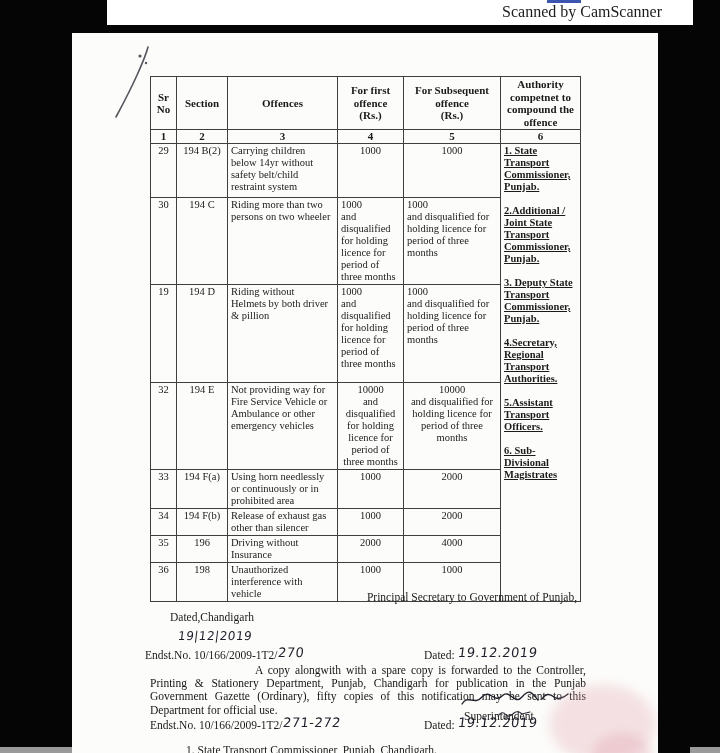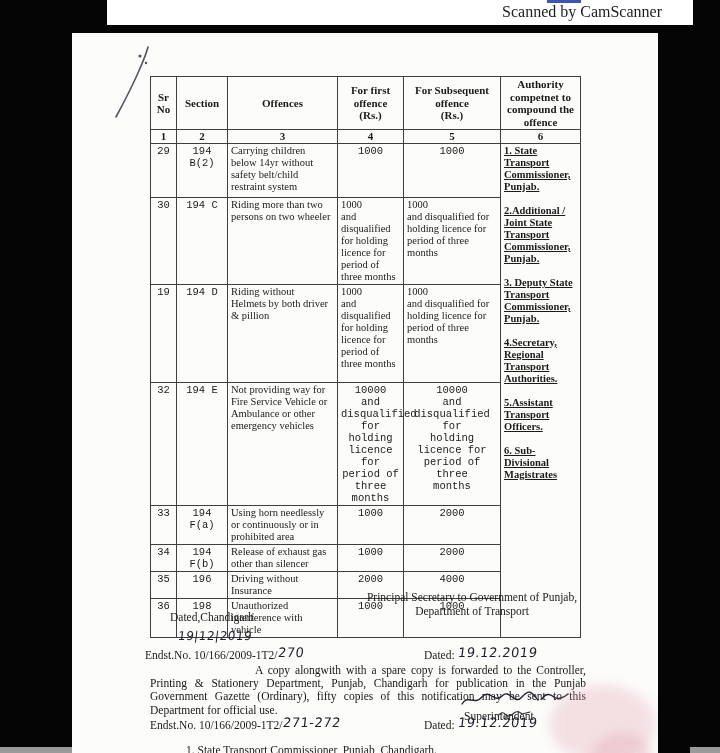--- a/index.html
+++ b/index.html
@@ -30,21 +30,21 @@
   table.offence th, table.offence td{
     border:1px solid #3f3f3f;vertical-align:top;
     font-size:10.5px;line-height:12px;padding:1px 3px;box-sizing:border-box;
     white-space:pre-line;color:#1a1a1a;
   }
   table.offence th{
     font-weight:bold;text-align:center;vertical-align:middle;
     font-size:11px;line-height:12.5px;
   }
   tr.numrow td{font-weight:bold;text-align:center;font-size:11px;padding:0;}
-  td.c{text-align:center;font-family:Liberation Mono, monospace;}
+  td.c{text-align:center;}
   td.l{text-align:left;}
   td.auth{
     font-weight:bold;padding-top:62px;padding-left:4px;
     font-size:10.5px;line-height:12.8px;color:#111;text-decoration:underline;
   }
   
   .abs{position:absolute;}
   .txt{font-size:11.5px;line-height:13.5px;color:#1a1a1a;}
   .signoff{left:250px;top:558px;width:300px;text-align:center;}
   .para{
@@ -246,21 +246,20 @@
 interference with
 vehicle</td>
         <td class="c">1000</td>
         <td class="c">1000</td>
       </tr>
     </tbody>
   </table>
 
   <div class="abs txt signoff">
     <div>Principal Secretary to Government of Punjab,</div>
-    <div>Department of Transport</div>
   </div>
   <div class="abs txt" style="left:98px;top:578px">Dated,Chandigarh</div>
   <div class="abs" style="left:106px;top:593px">
     <span class="hand">19|12|2019</span>
   </div>
 
   <div class="abs txt" style="left:73px;top:615px">
     <span>Endst.No. 10/166/2009-1T2/</span><span class="hand big">270</span>
   </div>
   <div class="abs txt" style="left:352px;top:615px">

